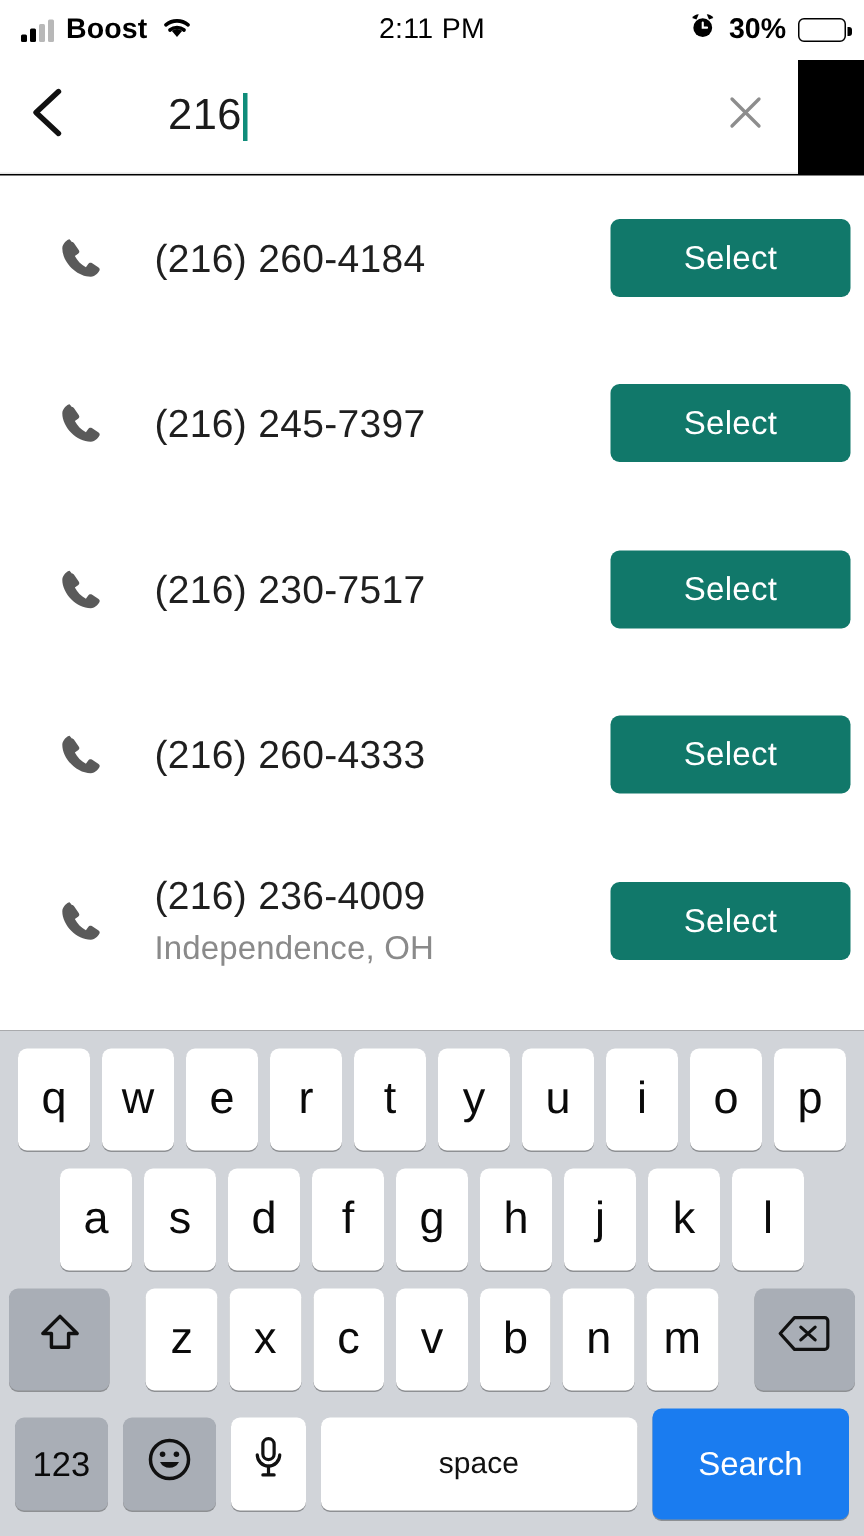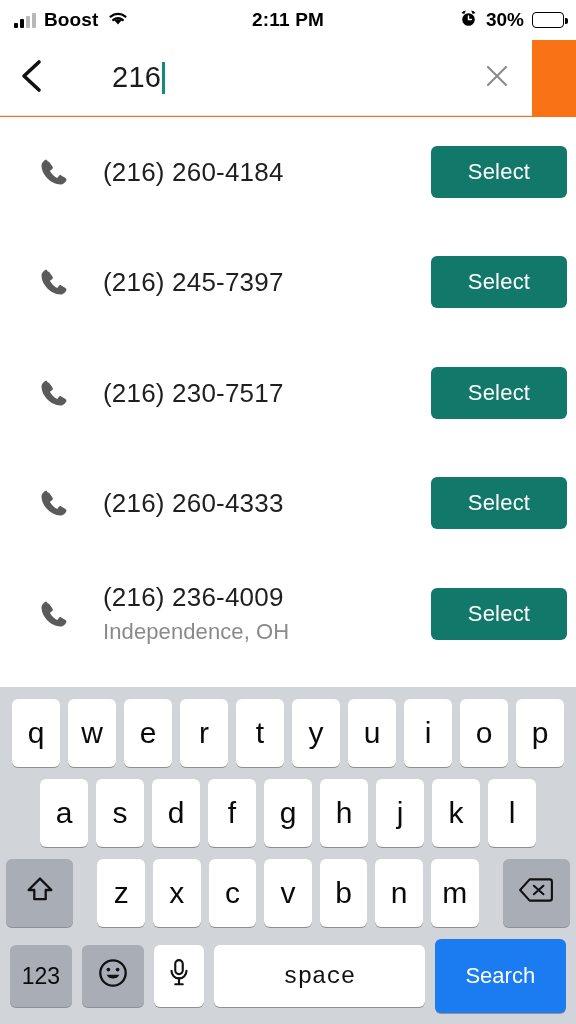--- a/index.html
+++ b/index.html
@@ -2,38 +2,38 @@
 <html><head>
 <meta charset="utf-8">
 <style>
   * { box-sizing: border-box; margin: 0; padding: 0; }
   html, body {
     width: 576px; height: 1024px;
     background: #ffffff;
     font-family: "Liberation Sans", sans-serif;
     overflow: hidden;
   }
-  .phone { position: relative; width: 576px; height: 1024px; background:#f97316; }
+  .phone { position: relative; width: 576px; height: 1024px; background:#000000; }
 
   
   .statusbar {
     position: absolute; top: 0; left: 0; width: 576px; height: 40px;
     display: flex; align-items: center; background: #ffffff;
   }
   .sb-left { position: absolute; left: 14px; display: flex; align-items: center; gap: 8px; }
   .bars { display: flex; align-items: flex-end; gap: 2px; height: 15px; }
   .bars i { display: block; width: 4px; border-radius: 1px; background: #000; }
   .bars i:nth-child(1) { height: 5px; }
   .bars i:nth-child(2) { height: 9px; }
   .bars i:nth-child(3) { height: 12px; background: #b8b8b8; }
   .bars i:nth-child(4) { height: 15px; background: #b8b8b8; }
   .carrier { font-size: 19px; font-weight: 600; color: #000; letter-spacing: .1px; }
   .sb-center {
     position: absolute; left: 0; width: 576px; text-align: center;
-    font-size: 19px; font-weight: 700; color: #000; letter-spacing: .2px;
+    font-size: 19px; font-weight: 400; color: #000; letter-spacing: .2px;
   }
   .sb-right { position: absolute; right: 12px; display: flex; align-items: center; gap: 8px; }
   .batt-pct { font-size: 19px; font-weight: 600; color: #000; }
   .batt {
     position: relative; width: 32px; height: 16px;
     border: 1.8px solid #000; border-radius: 4px; padding: 1.5px;
   }
   .batt::after {
     content: ""; position: absolute; right: -4.5px; top: 4.5px;
     width: 3px; height: 6px; background: #000; border-radius: 0 2px 2px 0;
@@ -67,21 +67,21 @@
   .results { position: absolute; top: 117px; left: 0; width: 576px; height: 570px; background:#fff; }
   .row {
     position: absolute; left: 0; width: 576px; height: 110px;
     display: flex; align-items: center; margin-left: 17px;
   }
   .row-icon { width: 68px; display: flex; justify-content: center; align-items: center; padding-left: 6px; }
   .row-text { flex: 1; display: flex; flex-direction: column; justify-content: center; padding-left: 18px; }
   .row-number { font-size: 26px; color: #1f1f1f; letter-spacing: .2px; line-height: 34px; }
   .row-sub { font-size: 22px; color: #8a8a8a; letter-spacing: .1px; line-height: 32px; margin-top: 2px; }
   .select-btn {
-    width: 136px; height: 52px; margin-right: 26px;
+    width: 160px; height: 52px; margin-right: 26px;
     background: #11786a; border-radius: 6px; color: #ffffff;
     font-size: 22px; display: flex; align-items: center; justify-content: center;
     letter-spacing: .2px;
   }
 
   
   .keyboard {
     position: absolute; left: 0; bottom: 0; width: 576px; height: 337px;
     background: #d1d4d9;
     padding-top: 12px;
@@ -95,21 +95,21 @@
     background: #ffffff; border-radius: 6px;
     box-shadow: 0 1px 0 rgba(0,0,0,0.32);
     display: flex; align-items: center; justify-content: center;
     font-size: 30px; color: #0a0a0a; font-weight: 400;
   }
   .key.letter { width: 48px; height: 68px; }
   .key.dark { background: #a9aeb6; }
   .key.wide { width: 68px; height: 68px; }
   .key.fn { width: 64px; height: 62px; font-size: 23px; border-radius: 6px; }
   .key.mic { width: 52px; height: 62px; }
-  .key.space { width: 218px; height: 62px; font-size: 24px; color: #111; font-family: Liberation Mono, monospace; }
+  .key.space { width: 218px; height: 62px; font-size: 20px; color: #111; }
   .key.search {
     width: 136px; height: 74px; background: #1a7cf0; color: #fff;
     font-size: 22px;
   }
   .r1 { padding: 0 6px; }
   .r2 { padding: 0 32px; }
   .r3 { padding: 0 6px; }
   .r4 { padding: 0 10px; align-items: center; }
 </style>
 </head>

